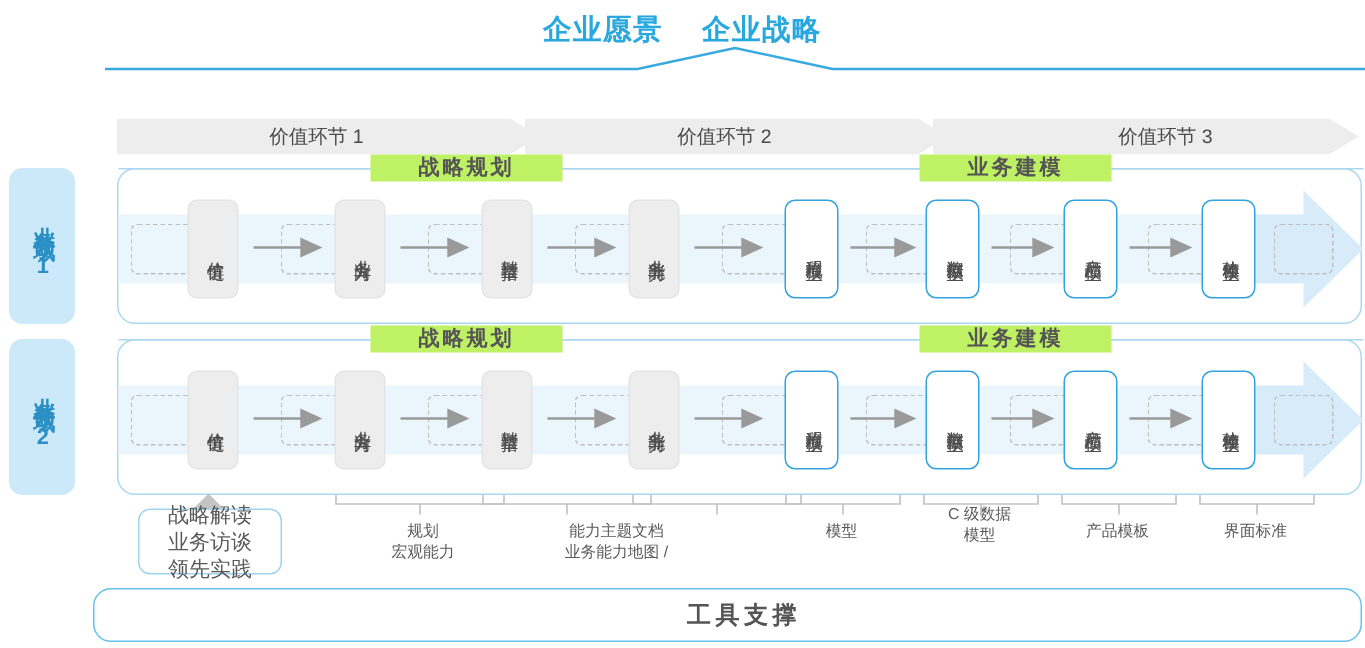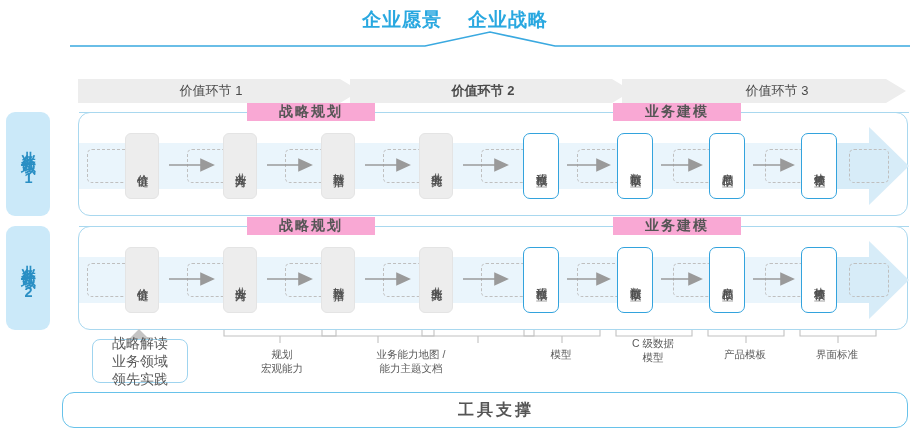--- a/index.html
+++ b/index.html
@@ -55,21 +55,21 @@
     box-sizing:border-box;
   }
   .band{
     position:absolute;left:0;height:46px;background:#eaf5fc;
   }
   .band-arrow{position:absolute;}
 
   .seg-title{
     position:absolute;height:18px;top:-10px;
     display:flex;align-items:center;justify-content:center;
-    background:#f9a8d4;padding:0 10px;
+    background:#bef264;padding:0 10px;
     font-size:14px;font-weight:bold;color:#555555;letter-spacing:2px;
     white-space:nowrap;z-index:6;
   }
   .seg-line{position:absolute;height:1px;background:#a9d8ef;top:-1px;z-index:5;}
 
   .dash-box{
     position:absolute;border:1px dashed #bfbfbf;border-radius:5px;
     box-sizing:border-box;background:transparent;z-index:2;
   }
   .node{
@@ -131,21 +131,21 @@
 
   <div class="val-bar">
     <svg width="828" height="24" viewBox="0 0 828 24" style="position:absolute;left:0;top:0;">
       <path d="M0,0 L262,0 L282,12 L262,24 L0,24 Z" fill="#ededed"></path>
       <path d="M272,0 L534,0 L554,12 L534,24 L272,24 Z" fill="#ededed"></path>
       <path d="M544,0 L808,0 L828,12 L808,24 L544,24 Z" fill="#ededed"></path>
     </svg>
     <div class="val-cell" style="left:0px;width:266px;">
       <span class="vtext">价值环节 1</span>
     </div>
-    <div class="val-cell" style="left:272px;width:266px;font-weight:bold;">
+    <div class="val-cell" style="left:272px;width:266px;">
       <span class="vtext">价值环节 2</span>
     </div>
     <div class="val-cell" style="left:564px;width:270px;">
       <span class="vtext">价值环节 3</span>
     </div>
   </div>
 
   <div class="side-label" style="top:112px;height:104px;">
     <div class="sl-inner">业务领域 1</div>
   </div>
@@ -308,31 +308,31 @@
       <path d="M344,0 L344,6 L456,6 L456,0 M400,6 L400,13"></path>
       <path d="M446,0 L446,6 L522,6 L522,0 M484,6 L484,13"></path>
       <path d="M538,0 L538,6 L614,6 L614,0 M576,6 L576,13"></path>
       <path d="M630,0 L630,6 L706,6 L706,0 M668,6 L668,13"></path>
       <path d="M722,0 L722,6 L798,6 L798,0 M760,6 L760,13"></path>
     </g>
   </svg>
 
   <div class="callout">
     <span>战略解读</span>
-    <span>业务领域</span>
+    <span>业务访谈</span>
     <span>领先实践</span>
   </div>
 
   <div class="foot-label" style="left:218px;top:348px;width:128px;">
     <span>规划</span>
     <span>宏观能力</span>
   </div>
   <div class="foot-label" style="left:342px;top:348px;width:138px;">
+    <span>能力主题文档</span>
     <span>业务能力地图 /</span>
-    <span>能力主题文档</span>
   </div>
   <div class="foot-label" style="left:502px;top:348px;width:118px;">
     <span>模型</span>
   </div>
   <div class="foot-label" style="left:594px;top:337px;width:118px;">
     <span>C 级数据</span>
     <span>模型</span>
   </div>
   <div class="foot-label" style="left:686px;top:348px;width:118px;">
     <span>产品模板</span>

